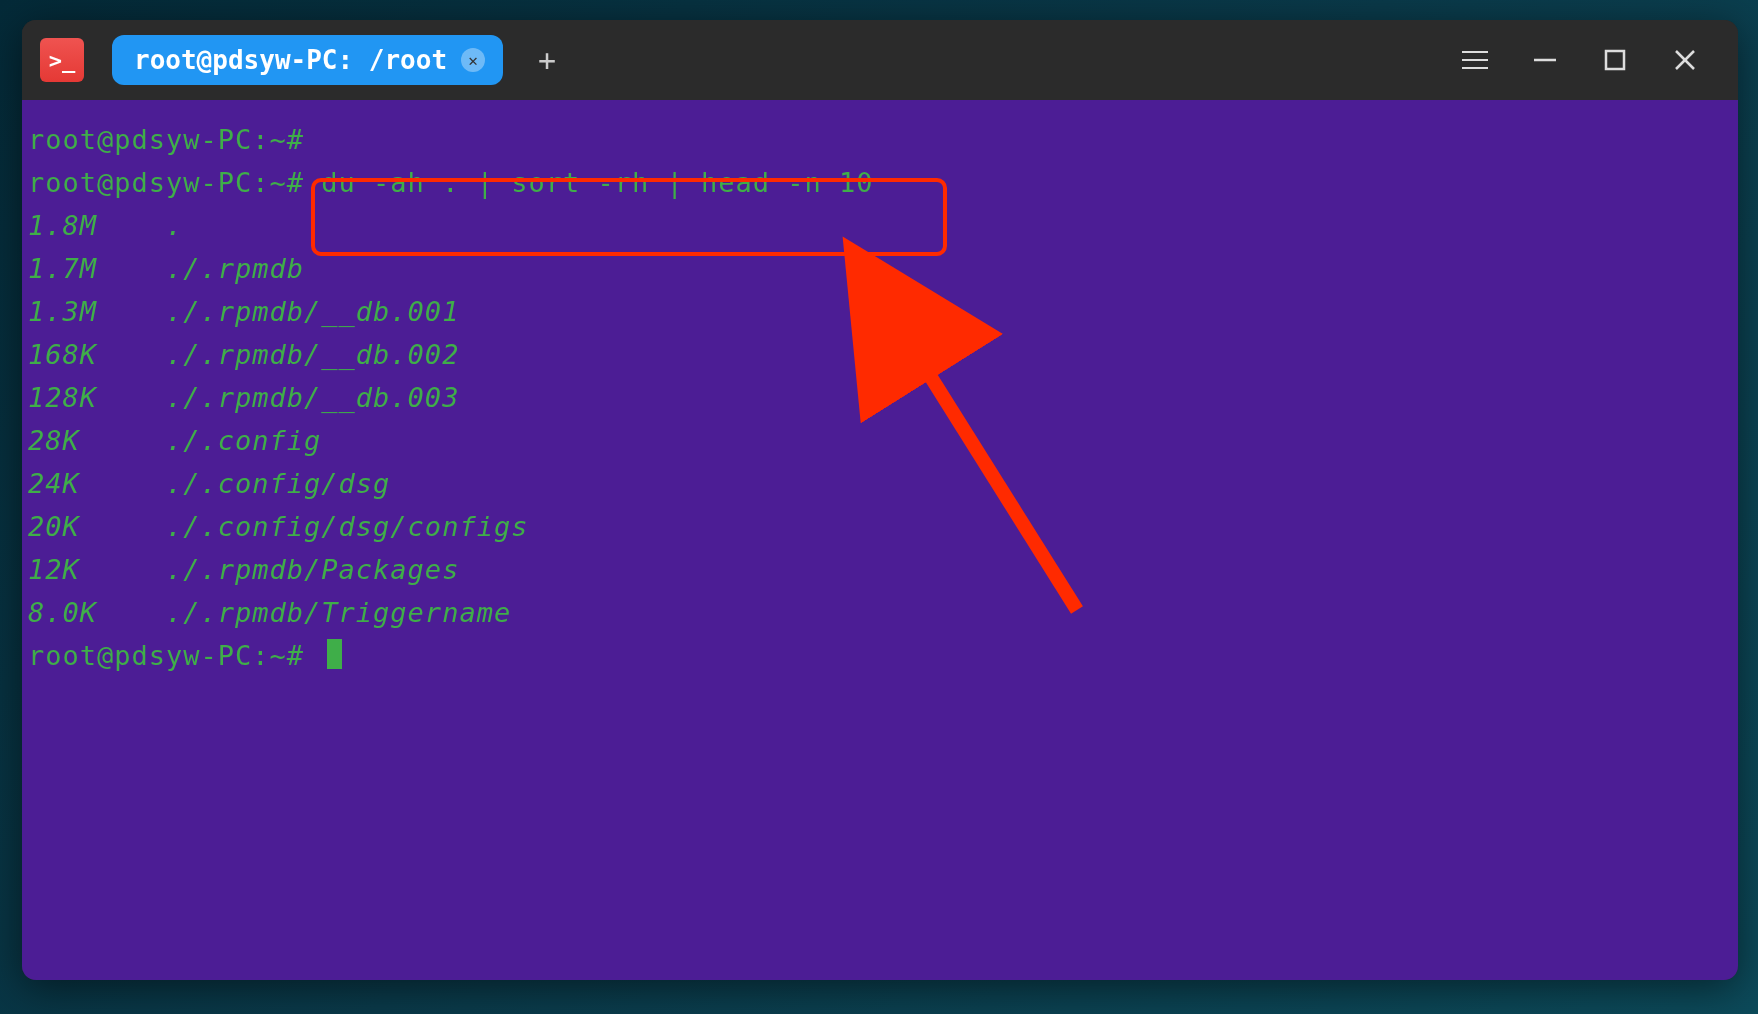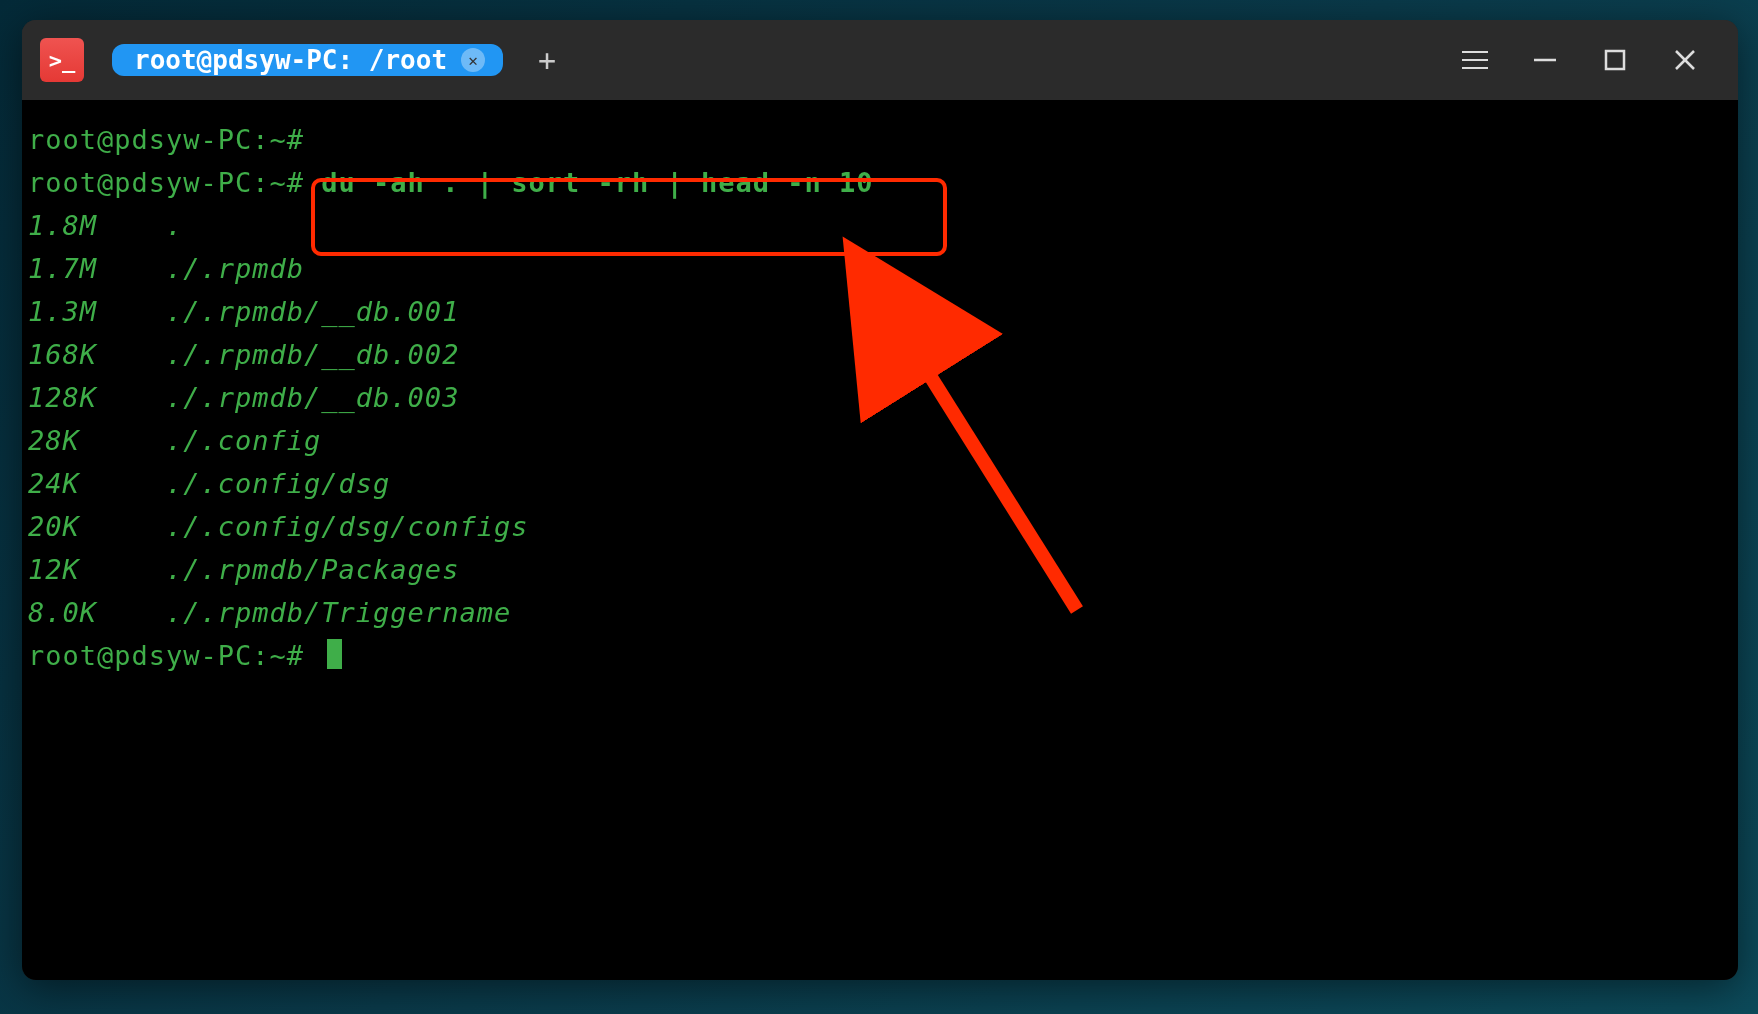--- a/index.html
+++ b/index.html
@@ -1,28 +1,28 @@
 <!DOCTYPE html>
 <html><head>
 <meta charset="utf-8">
 <style>
   html,body{margin:0;padding:0;width:1758px;height:1014px;background:#0a2a3a;overflow:hidden;font-family:"DejaVu Sans Mono","Consolas",monospace;}
   .desktop{position:relative;width:1758px;height:1014px;background:linear-gradient(135deg,#042a38 0%,#0a3a4a 50%,#0c4a5a 100%);}
   .window{position:absolute;left:22px;top:20px;width:1716px;height:960px;background:#2b2b2b;border-radius:14px;box-shadow:0 8px 40px rgba(0,0,0,.5);overflow:hidden;}
   .titlebar{height:80px;display:flex;align-items:center;background:#2b2b2b;padding:0 18px;}
   .app-icon{width:44px;height:44px;background:linear-gradient(#ef5350,#e53935);border-radius:6px;display:flex;align-items:center;justify-content:center;color:#fff;font-size:22px;font-weight:bold;}
-  .tab{margin-left:28px;height:32px;background:#2196f3;border-radius:12px;display:flex;align-items:center;padding:0 18px 0 22px;color:#fff;font-size:26px;font-weight:600;}
+  .tab{margin-left:28px;height:50px;background:#2196f3;border-radius:12px;display:flex;align-items:center;padding:0 18px 0 22px;color:#fff;font-size:26px;font-weight:600;}
   .tab .close{margin-left:14px;width:24px;height:24px;border-radius:50%;background:rgba(255,255,255,.35);display:flex;align-items:center;justify-content:center;font-size:16px;color:#333;}
   .newtab{margin-left:28px;width:32px;height:32px;display:flex;align-items:center;justify-content:center;color:#ccc;font-size:30px;}
   .spacer{flex:1;}
   .winbtn{width:70px;height:50px;display:flex;align-items:center;justify-content:center;color:#ddd;}
   .winbtn svg{display:block;}
-  .term{position:absolute;left:0;top:80px;right:0;bottom:0;background:#000000;padding:18px 6px;font-size:27px;line-height:43px;letter-spacing:1px;white-space:pre;color:#4caf50;}
+  .term{position:absolute;left:0;top:80px;right:0;bottom:0;background:#4c1d95;padding:18px 6px;font-size:27px;line-height:43px;letter-spacing:1px;white-space:pre;color:#4caf50;}
   .prompt{color:#3fae49;}
-  .cmd{color:#3fae49;font-weight:bold;}
+  .cmd{color:#3fae49;}
   .out{color:#3fae49;font-style:italic;}
   .cursor{display:inline-block;width:15px;height:30px;background:#3fae49;vertical-align:-4px;margin-left:6px;}
   .highlight-box{position:absolute;border:4px solid #ff2a00;border-radius:10px;pointer-events:none;}
   .arrow-svg{position:absolute;pointer-events:none;}
   
   .wm{position:absolute;color:rgba(200,200,200,.06);font-size:56px;font-weight:700;transform:rotate(-20deg);pointer-events:none;white-space:nowrap;font-family:"SimSun","STSong",serif;letter-spacing:18px;}
 </style>
 </head>
 <body>
 

